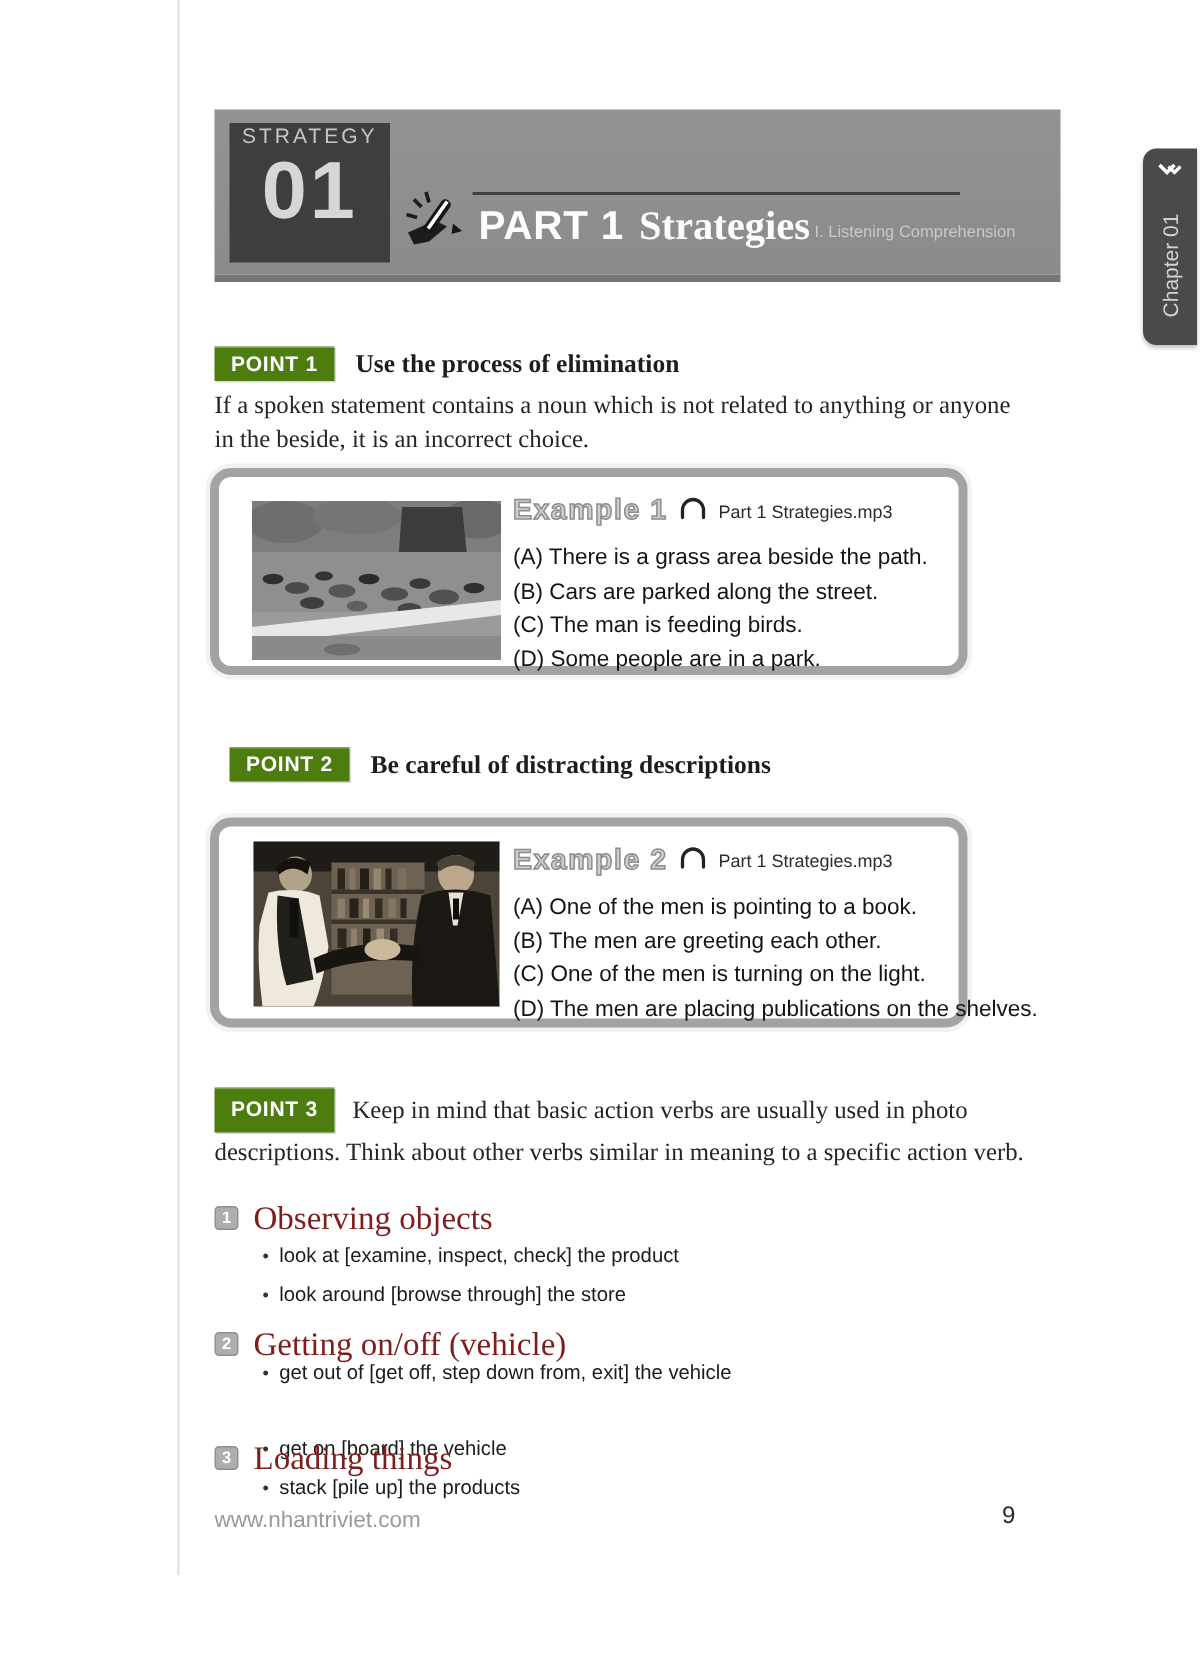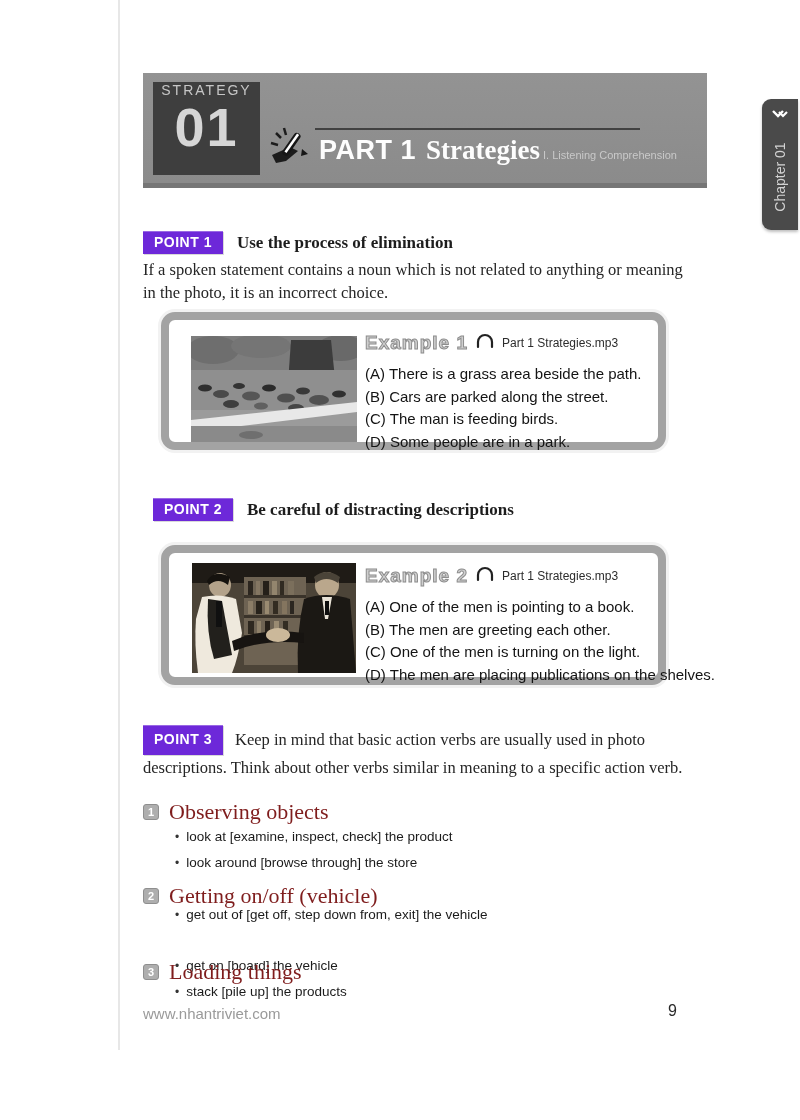--- a/index.html
+++ b/index.html
@@ -44,32 +44,32 @@
   }
   .tab-bird { position:absolute; left:9px; top:8px; }
   .chapter-tab-text {
     position:absolute; left:50%; top:78px; transform:translate(-50%,-50%) rotate(-90deg);
     font-family:"Liberation Sans", sans-serif; font-size:14px; color:#d2d2d2; white-space:nowrap;
   }
 
   
   .point-row { position:absolute; display:flex; align-items:center; gap:14px; }
   .point-badge {
-    display:inline-block; background:#6d28d9; color:#ffffff; padding:3px 11px 4px;
+    display:inline-block; background:#4d7c0f; color:#ffffff; padding:3px 11px 4px;
     font-family:"Liberation Sans", sans-serif; font-weight:bold; font-size:14px; letter-spacing:.5px;
     box-shadow:inset 0 1px 0 rgba(255,255,255,.3), 1px 1px 0 #d9d9d9; white-space:nowrap;
   }
   .point-title { font-family:"Liberation Serif", serif; font-weight:bold; font-size:17px; color:#1d1d1d; white-space:nowrap; }
   .body-text { position:absolute; font-size:16.5px; line-height:23px; color:#252525; }
   .inline-badge { margin-right:12px; position:relative; top:-1px; }
 
   
   .example-box {
-    position:absolute; left:161px; width:505px; background:#fff;
-    border:8px solid #a3a3a3; border-radius:14px; box-shadow:0 0 0 3px #f2f2f2;
+    position:absolute; left:140px; width:505px; background:#fff;
+    border:6px solid #a3a3a3; border-radius:14px; box-shadow:0 0 0 3px #f2f2f2;
   }
   .example-photo { position:absolute; background:#888; }
   .example-right { position:absolute; left:196px; top:10px; width:300px; }
   .example-head { display:flex; align-items:center; gap:7px; height:26px; }
   .example-label {
     font-family:"Liberation Sans", sans-serif; font-weight:bold; font-size:19px; letter-spacing:1px;
     color:#cfcfcf; -webkit-text-stroke:1px #8d8d8d;
   }
   .audio-file { font-family:"Liberation Sans", sans-serif; font-size:12px; color:#2c2c2c; }
   .options { margin-top:7px; font-family:"Liberation Sans", sans-serif; font-size:15px; color:#141414; }
@@ -132,21 +132,21 @@
         <polyline points="8,3 12,7 16,3" fill="none" stroke="#ffffff" stroke-width="2.2"></polyline>
       </svg>
     </span>
     <span class="chapter-tab-text">Chapter 01</span>
   </div>
 
   <div class="point-row" style="left:143px; top:231px;">
     <span class="point-badge">POINT 1</span>
     <span class="point-title">Use the process of elimination</span>
   </div>
-  <p class="body-text" style="left:143px; top:258px; width:545px;">If a spoken statement contains a noun which is not related to anything or meaning in the photo, it is an incorrect choice.</p>
+  <p class="body-text" style="left:143px; top:258px; width:545px;">If a spoken statement contains a noun which is not related to anything or anyone in the beside, it is an incorrect choice.</p>
 
   <div class="example-box" style="top:312px; height:138px;">
     <svg class="example-photo" style="left:22px; top:16px;" width="166" height="106" viewBox="0 0 166 106">
       <rect width="166" height="106" fill="#9b9b9b"></rect>
       <rect width="166" height="34" fill="#7d7d7d"></rect>
       <ellipse cx="22" cy="14" rx="26" ry="14" fill="#6e6e6e"></ellipse>
       <ellipse cx="70" cy="10" rx="30" ry="12" fill="#757575"></ellipse>
       <ellipse cx="150" cy="12" rx="24" ry="13" fill="#696969"></ellipse>
       <polygon points="100,4 140,4 146,62 96,62" fill="#3c3c3c"></polygon>
       <rect y="34" width="166" height="40" fill="#8f8f8f"></rect>

